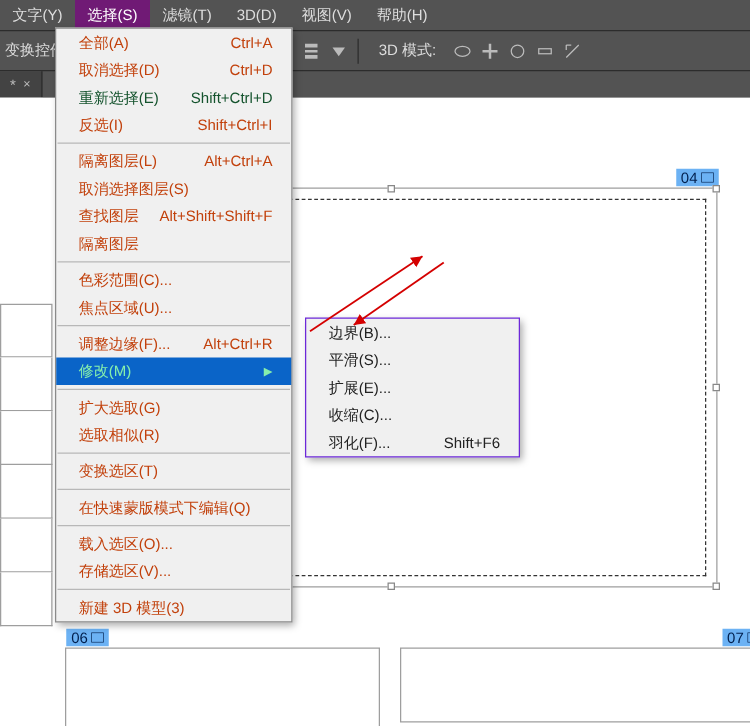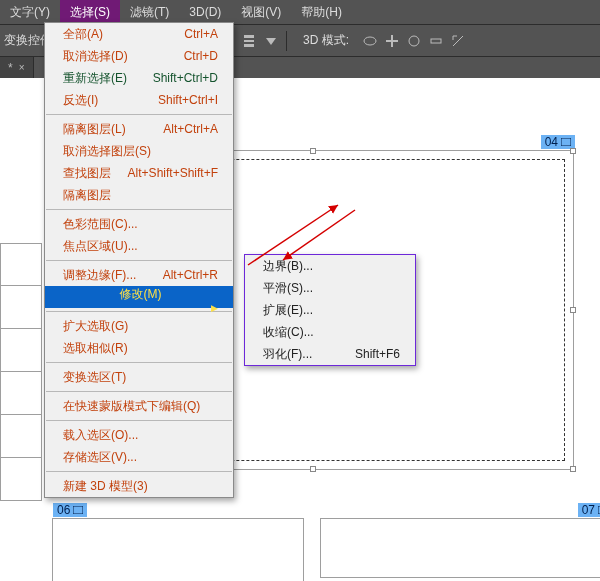--- a/index.html
+++ b/index.html
@@ -40,21 +40,21 @@
 
   .cross { position:absolute; width:10px; height:10px; color:#6b6b6b; }
   .cross::before, .cross::after { content:""; position:absolute; background:#6b6b6b; }
   .cross::before{ left:4px; top:0; width:2px; height:10px;}
   .cross::after{ top:4px; left:0; height:2px; width:10px;}
 
   
   .dropdown { position: absolute; top: 22px; left: 44px; width: 190px; background: #f0f0f0; border: 1px solid #8a8a8a; box-shadow: 2px 3px 6px rgba(0,0,0,.35); z-index: 30; }
   .dropdown .row { display: flex; justify-content: space-between; align-items: center; height: 22px; padding: 0 15px 0 18px; color: #c2410c; cursor: default; }
   .dropdown .row.disabled { color: #14532d; }
-  .dropdown .row.highlight { background: #0a64c8; color: #fde047; flex-direction: column; }
+  .dropdown .row.highlight { background: #0a64c8; color: #86efac; }
   .dropdown .row .arrow { margin-left: auto; font-size: 9px; padding-left: 6px; }
   .dropdown hr { border: none; border-top: 1px solid #b8b8b8; margin: 3px 1px; }
 
   
   .submenu { position: absolute; top: 254px; left: 232px; width: 172px; background: #f0f0f0; border: 1px solid #6d28d9; box-shadow: 2px 3px 6px rgba(0,0,0,.35); z-index: 31; margin-left: 12px; }
   .submenu .row { display: flex; justify-content: space-between; align-items: center; height: 22px; padding: 0 15px 0 18px; color: #222; cursor: default; }
 
   
   .anno { position:absolute; z-index:40; pointer-events:none; }
 

